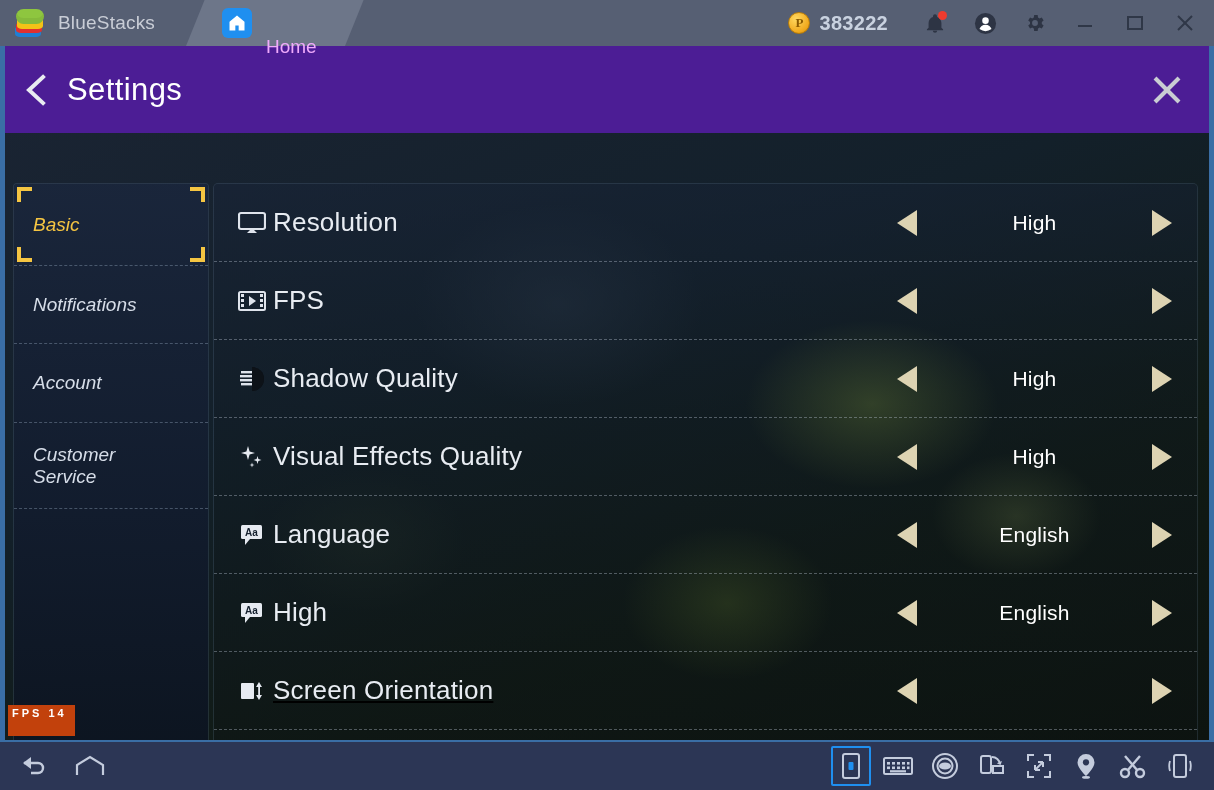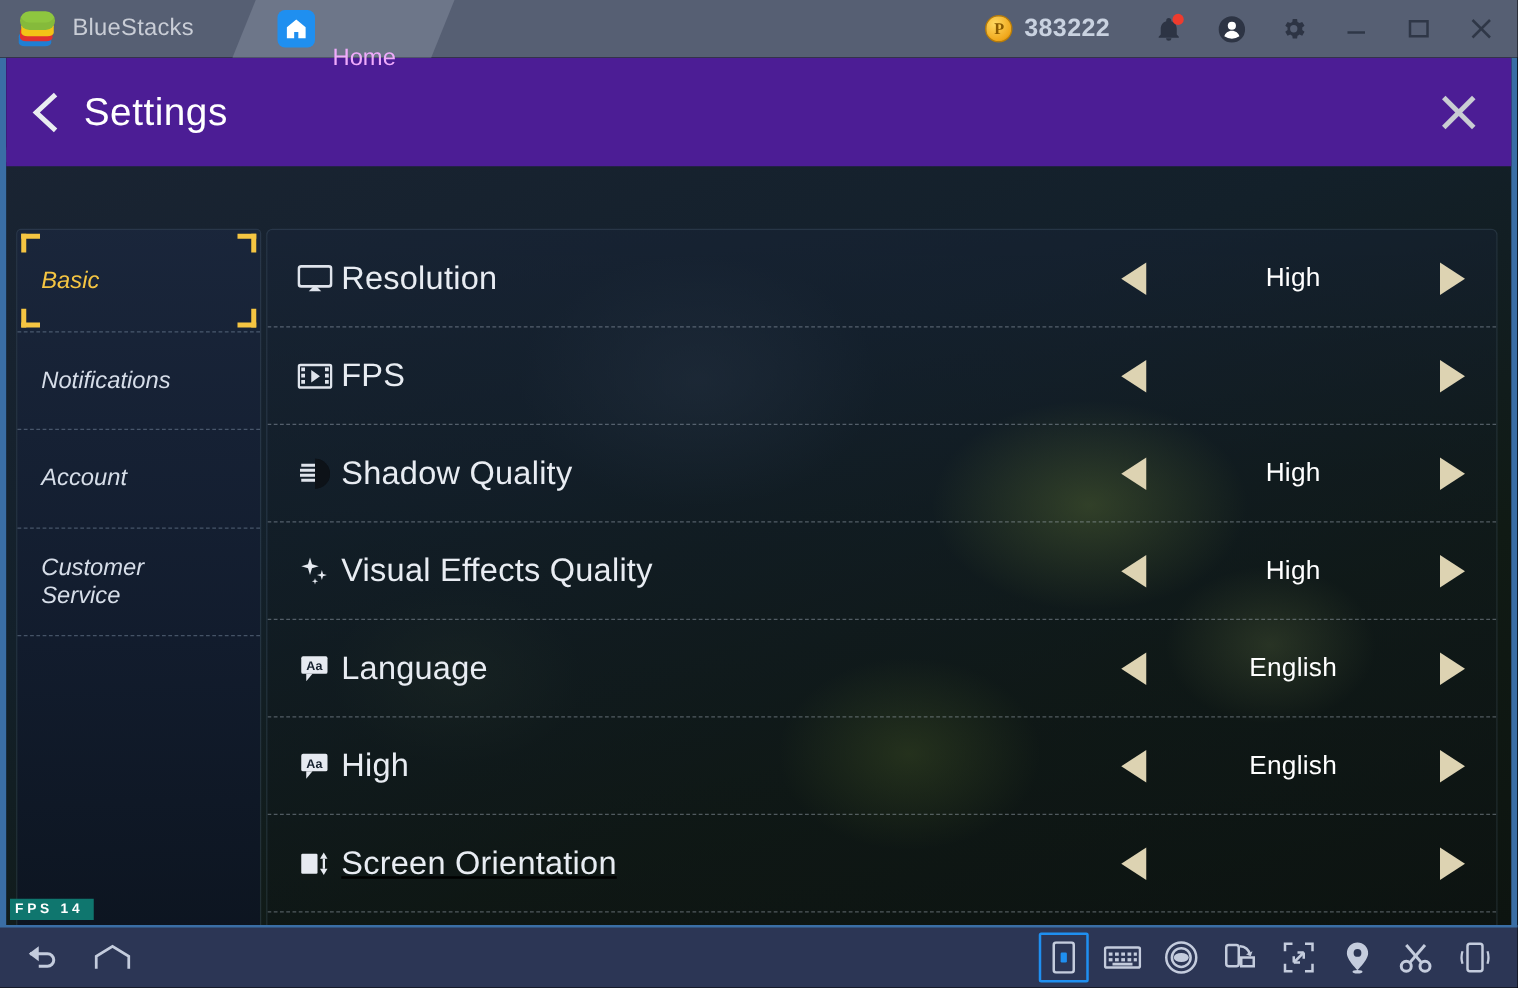--- a/index.html
+++ b/index.html
@@ -193,24 +193,24 @@
   .arrow.right { border-top: 13px solid transparent; border-bottom: 13px solid transparent;
                  border-left: 20px solid #ddd3b2; width: 0; height: 0; }
   .row-value {
     flex: 1; text-align: center; color: #fff; font-size: 21px;
     letter-spacing: .2px; padding: 0 6px;
   }
 
   
   .fps-box {
     position: absolute; left: 8px; bottom: 4px;
-    background: #0f766e; color: #fff;
+    background: #c2410c; color: #fff;
     font-family: "Liberation Sans", sans-serif;
     font-size: 11px; font-weight: bold; letter-spacing: 3px;
-    padding: 2px 8px 3px 4px; z-index: 20;
+    padding: 2px 8px 17px 4px; z-index: 20;
   }
 
   
   .bottombar {
     position: absolute; bottom: 0; left: 0; width: 1214px; height: 50px;
     background: #2c3655;
     border-top: 2px solid #3a6ea5;
     display: flex; align-items: center; z-index: 50;
   }
   .bb-left { display: flex; align-items: center; padding-left: 14px; gap: 16px; }

